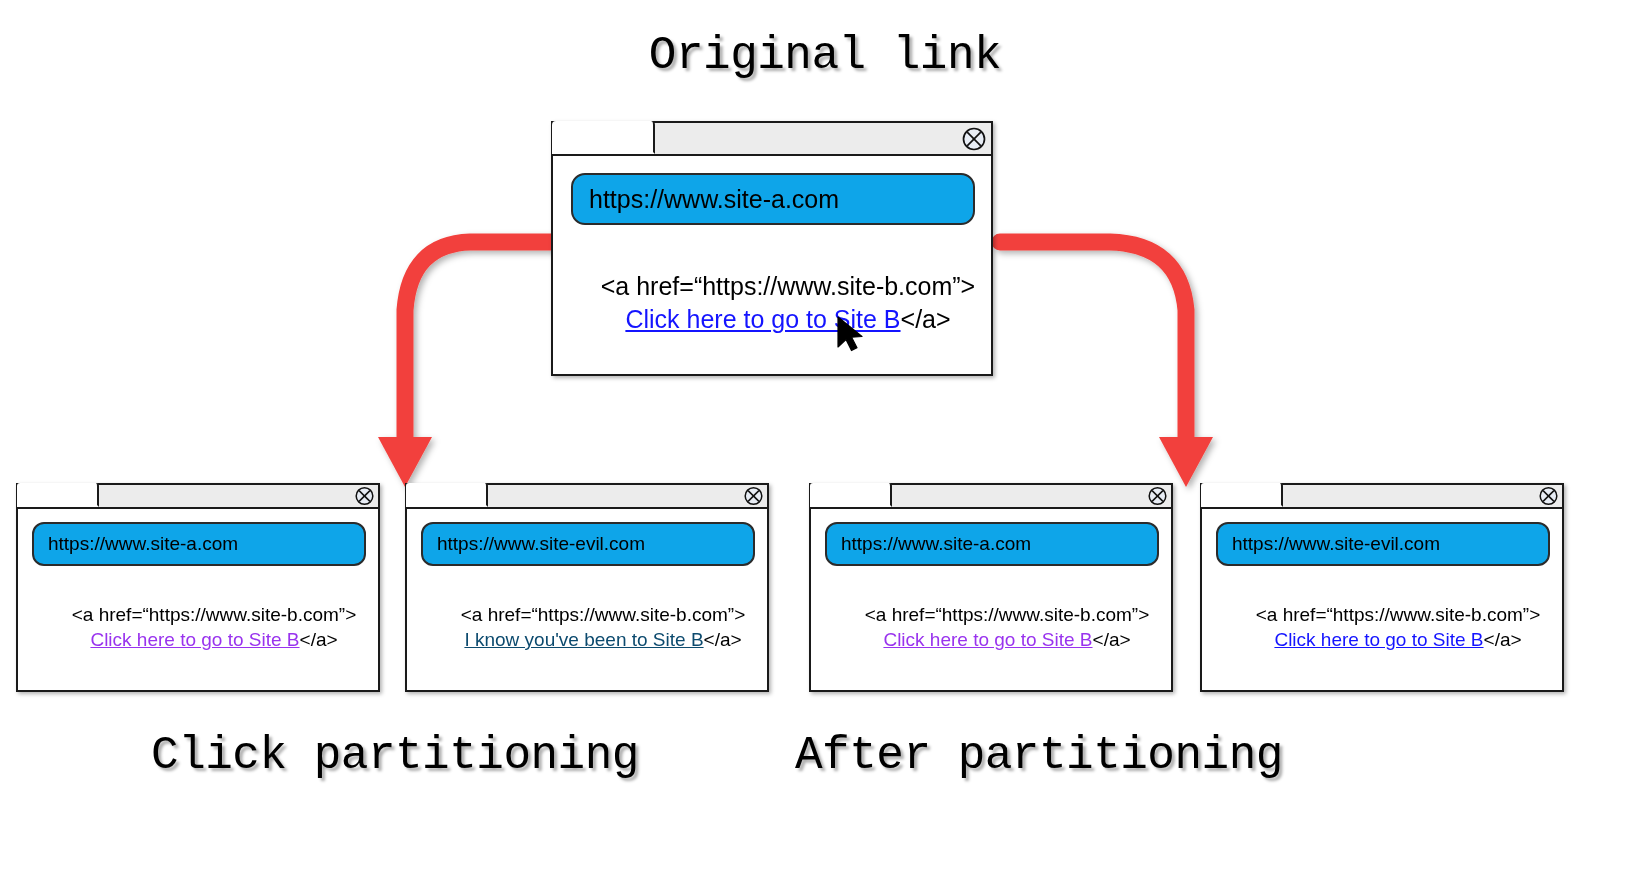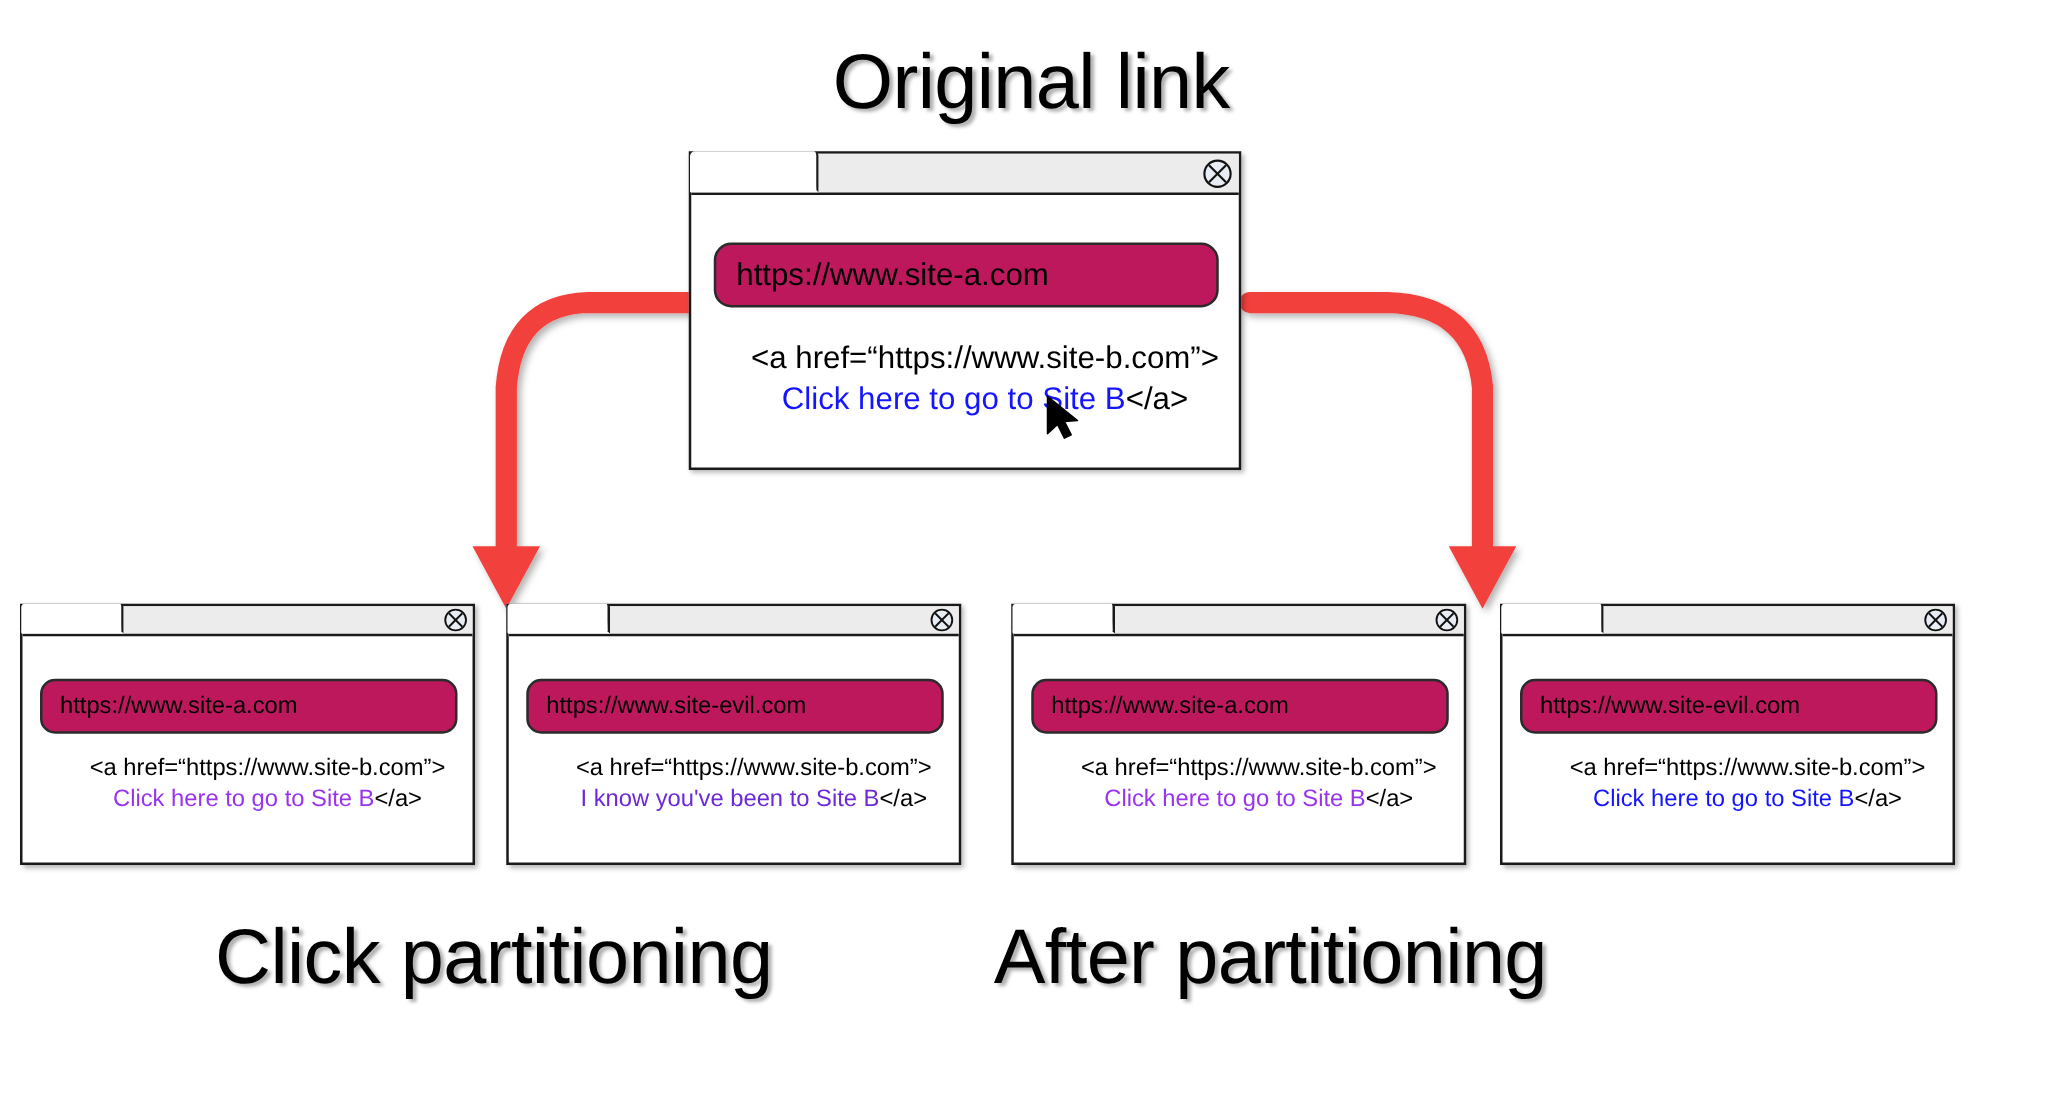--- a/index.html
+++ b/index.html
@@ -12,25 +12,26 @@
     height: 886px;
     position: relative;
     overflow: hidden;
     font-family: "Liberation Sans", sans-serif;
     -webkit-font-smoothing: antialiased;
   }
 
   
   .heading {
     position: absolute;
-    font-size: 62px;
+    font-size: 46px;
     color: #000000;
     white-space: nowrap;
     text-shadow: 3px 3px 3px rgba(0,0,0,0.32);
     letter-spacing: -0.5px;
+    font-family: Liberation Mono, monospace;
   }
   #title-original { left: 0; right: 0; top: 30px; text-align: center; }
   #caption-before { left: 0px; width: 790px; top: 730px; text-align: center; }
   #caption-after  { left: 795px; width: 790px; top: 730px; }
 
   
   .window {
     position: absolute;
     background: #ffffff;
     border: 2px solid #1a1a1a;
@@ -62,40 +63,40 @@
     right: 4px;
     top: 50%;
     transform: translateY(-50%);
     width: 19px;
     height: 19px;
   }
   .close-icon svg { display: block; }
 
   .urlbar {
     position: absolute;
-    background: #be185d;
+    background: #0ea5e9;
     border: 2px solid #2b2b2b;
     border-radius: 12px;
     box-sizing: border-box;
     display: flex;
     align-items: center;
     color: #000000;
     overflow: hidden;
     white-space: nowrap;
-    margin-top: 21px;
   }
   .codeblock {
     position: absolute;
     text-align: center;
     color: #000000;
     line-height: 1.32;
     white-space: nowrap;
     padding-left: 32px;
   }
   .link {
+    text-decoration: underline;
   }
 
   
   #window-original {
     left: 551px;
     top: 121px;
     width: 442px;
     height: 255px;
   }
   #window-original .titlebar { height: 33px; }
@@ -234,21 +235,21 @@
         <circle cx="12" cy="12" r="10.5" fill="#e8edf5" stroke="#111111" stroke-width="1.9"></circle>
         <line x1="5.2" y1="5.2" x2="18.8" y2="18.8" stroke="#111111" stroke-width="1.9"></line>
         <line x1="18.8" y1="5.2" x2="5.2" y2="18.8" stroke="#111111" stroke-width="1.9"></line>
       </svg>
     </span>
   </div>
   <div class="urlbar">https://www.site-evil.com</div>
   <div class="codeblock">
     <div>&lt;a href=“https://www.site-b.com”&gt;</div>
     <div>
-      <span class="link" style="color: #6d28d9; margin-top: 21px;">I know you've been to Site B</span><span>&lt;/a&gt;</span>
+      <span class="link" style="color: #0c4a6e; margin-top: 21px;">I know you've been to Site B</span><span>&lt;/a&gt;</span>
     </div>
   </div>
 </div>
 
 <div class="window window-sm" id="window-a1">
   <div class="titlebar">
     <div class="tab"></div>
     <span class="close-icon">
       <svg viewBox="0 0 24 24" width="19" height="19">
         <circle cx="12" cy="12" r="10.5" fill="#e8edf5" stroke="#111111" stroke-width="1.9"></circle>

